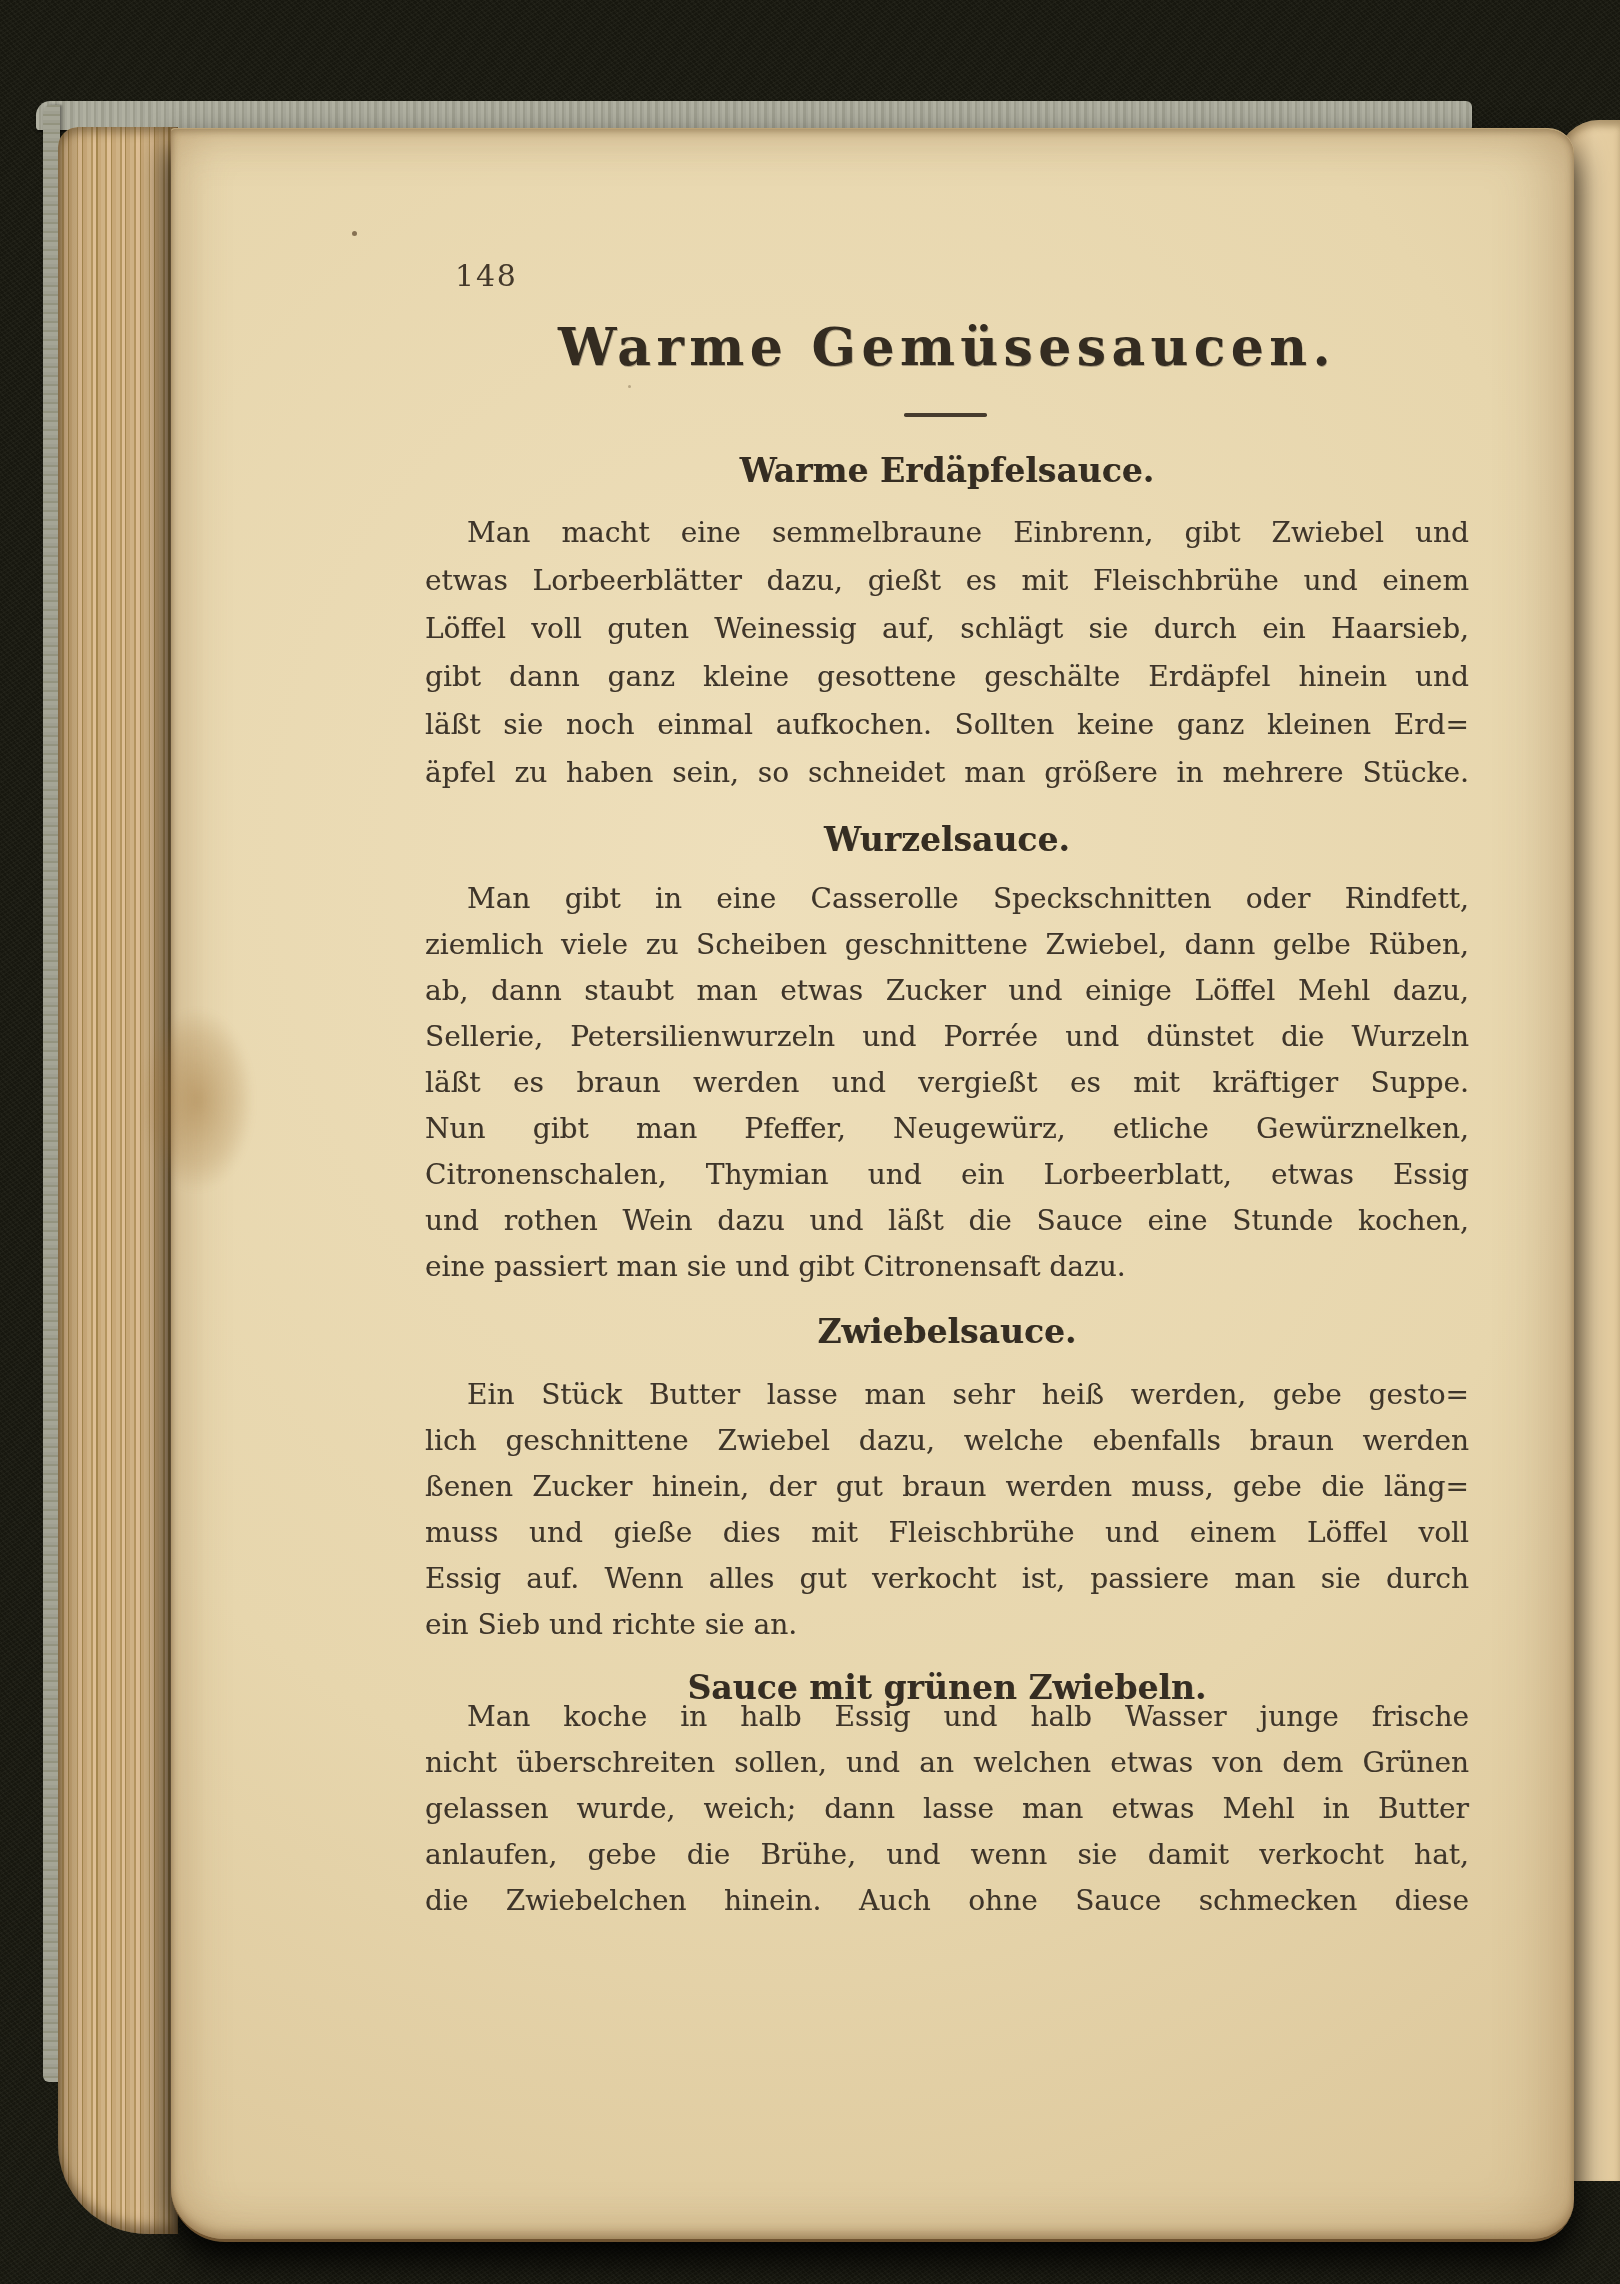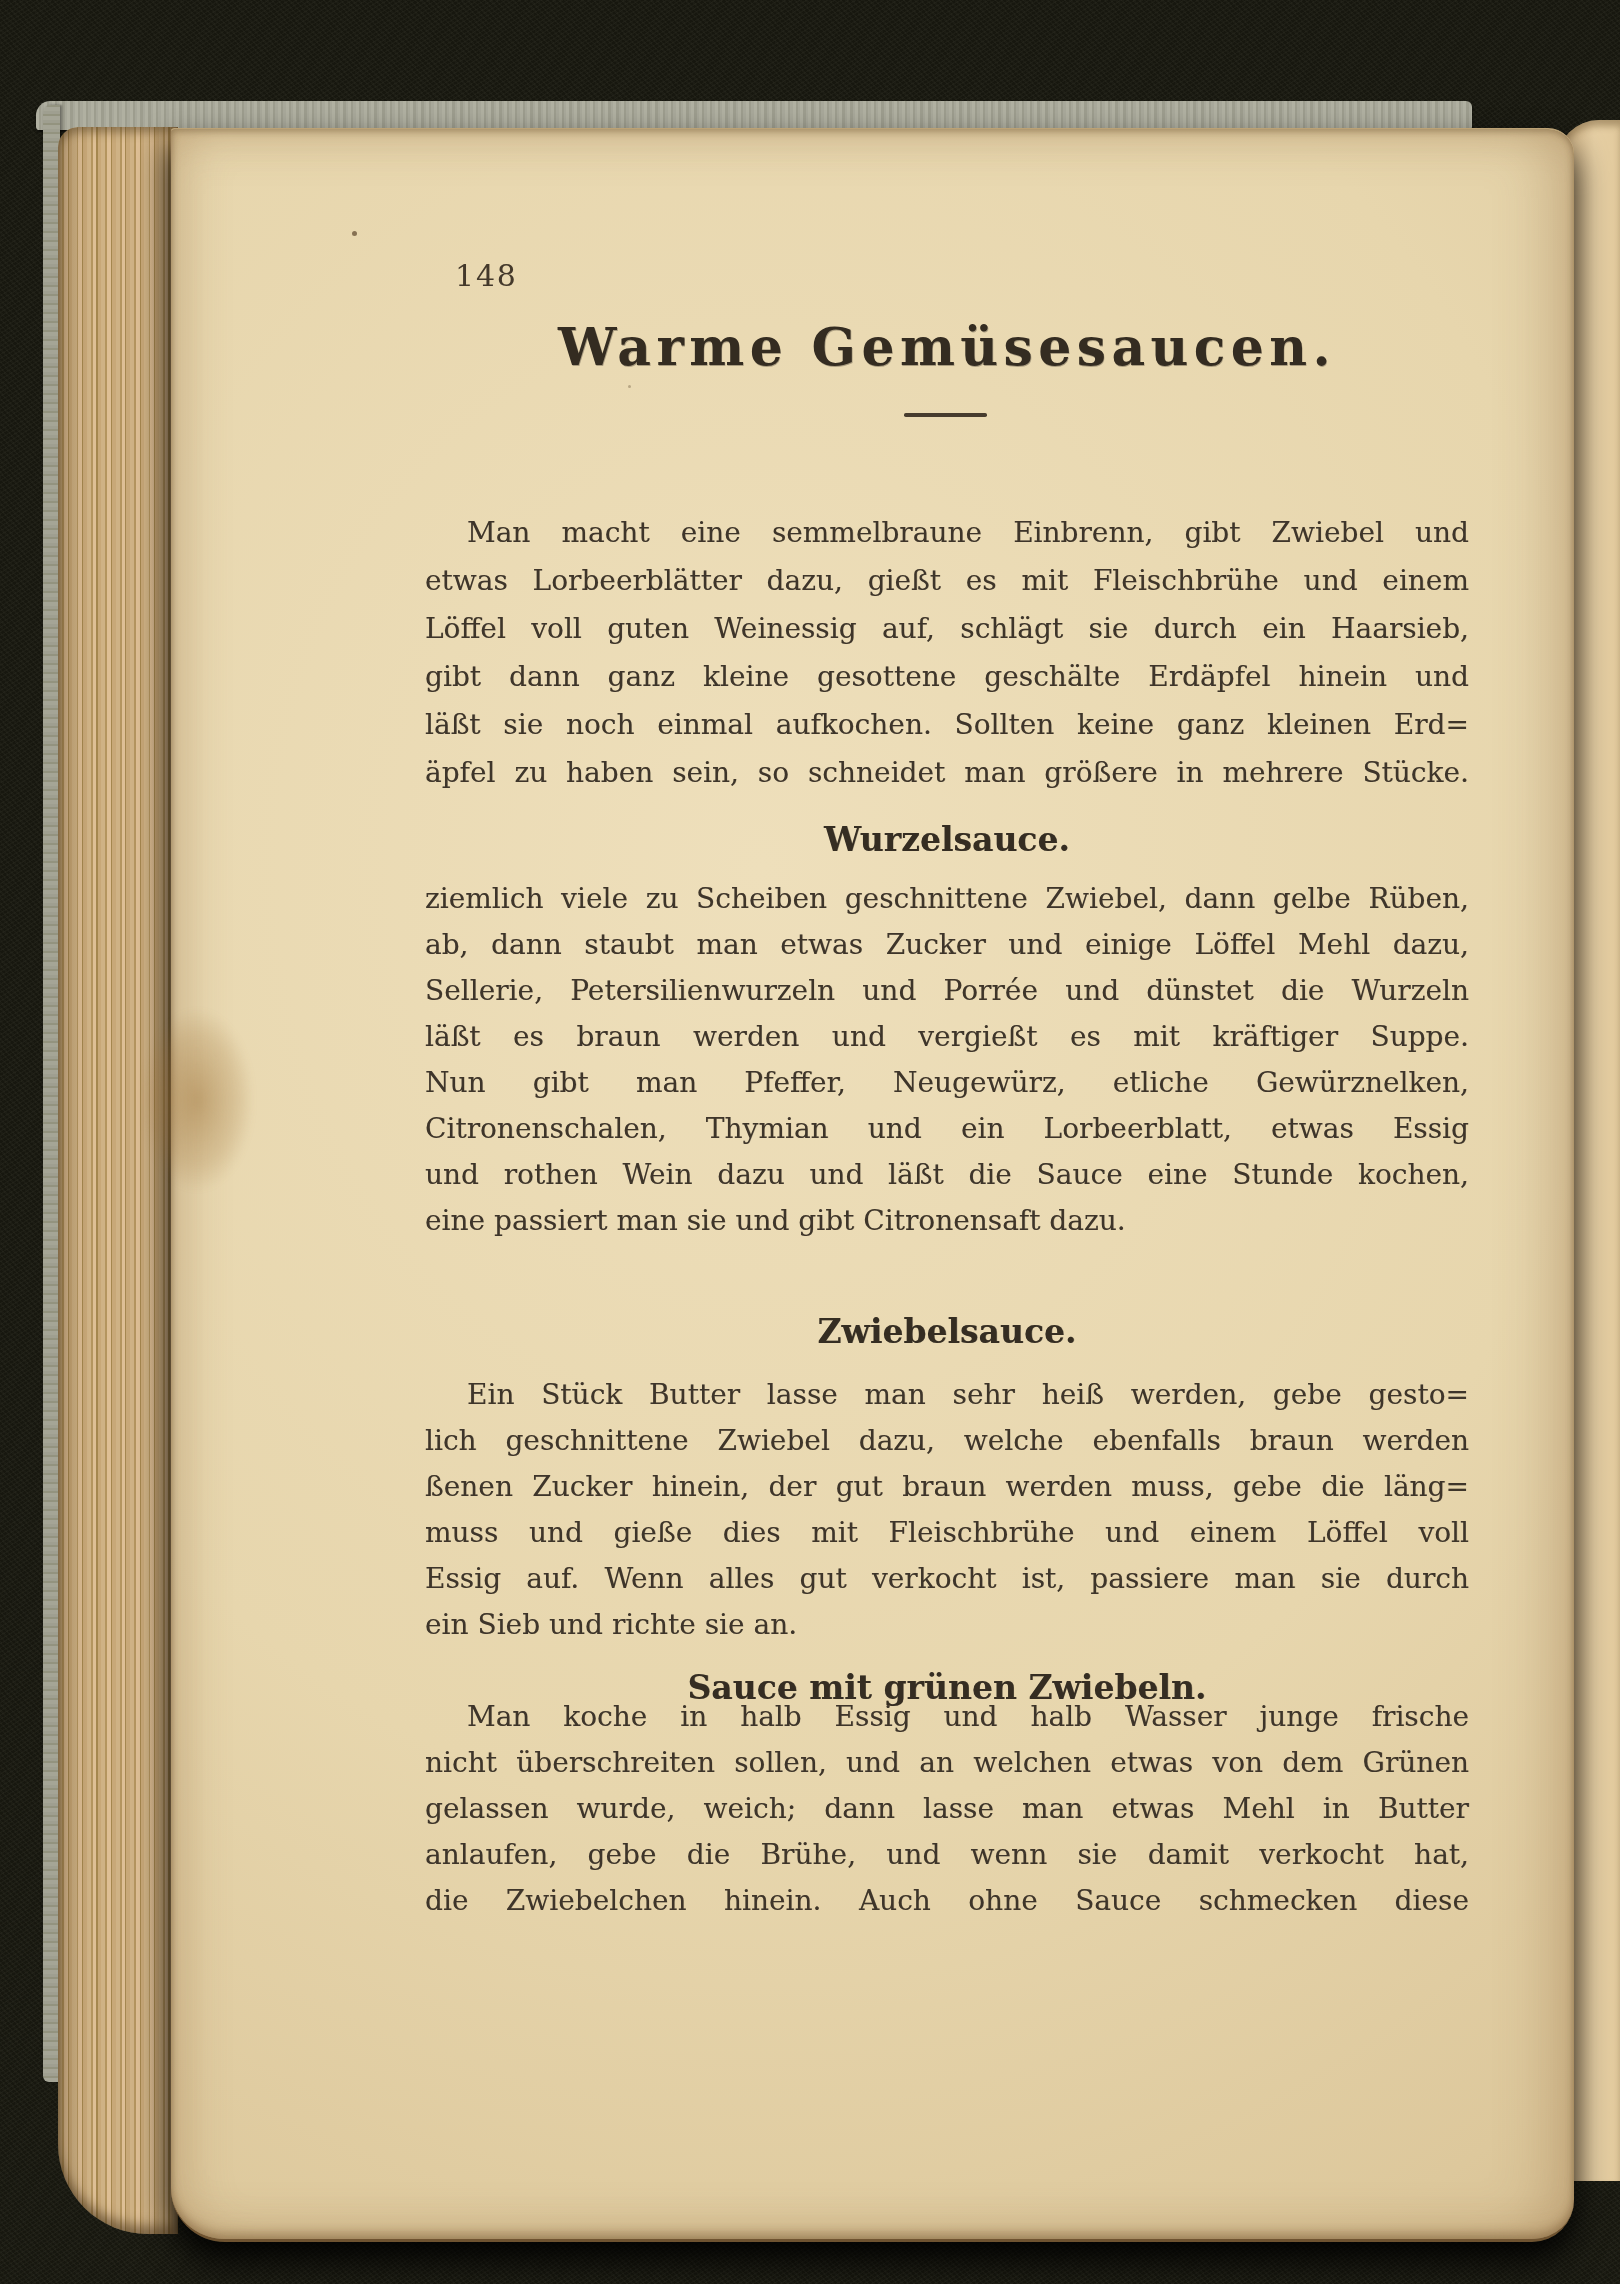--- a/index.html
+++ b/index.html
@@ -115,31 +115,33 @@
 <div class="fox-dot dot2"></div>
 
 <div class="content">
 
   <div class="pageno">148</div>
 
   <div class="chapter-title">Warme Gemüsesaucen.</div>
 
   <div class="rule"></div>
 
+  <div class="h2 h2-1">Warme Erdäpfelsauce.</div>
   <div class="para p1">
     <div class="tline indent">Man macht eine semmelbraune Einbrenn, gibt Zwiebel und</div>
     <div class="tline">etwas Lorbeerblätter dazu, gießt es mit Fleischbrühe und einem</div>
     <div class="tline">Löffel voll guten Weinessig auf, schlägt sie durch ein Haarsieb,</div>
     <div class="tline">gibt dann ganz kleine gesottene geschälte Erdäpfel hinein und</div>
     <div class="tline">läßt sie noch einmal aufkochen. Sollten keine ganz kleinen Erd=</div>
     <div class="tline">äpfel zu haben sein, so schneidet man größere in mehrere Stücke.</div>
   </div>
 
   <div class="h2 h2-2">Wurzelsauce.</div>
   <div class="para p2">
+    <div class="tline indent">Man gibt in eine Casserolle Speckschnitten oder Rindfett,</div>
     <div class="tline">ziemlich viele zu Scheiben geschnittene Zwiebel, dann gelbe Rüben,</div>
     <div class="tline">ab, dann staubt man etwas Zucker und einige Löffel Mehl dazu,</div>
     <div class="tline">Sellerie, Petersilienwurzeln und Porrée und dünstet die Wurzeln</div>
     <div class="tline">läßt es braun werden und vergießt es mit kräftiger Suppe.</div>
     <div class="tline">Nun gibt man Pfeffer, Neugewürz, etliche Gewürznelken,</div>
     <div class="tline">Citronenschalen, Thymian und ein Lorbeerblatt, etwas Essig</div>
     <div class="tline">und rothen Wein dazu und läßt die Sauce eine Stunde kochen,</div>
     <div class="tline softend">eine passiert man sie und gibt Citronensaft dazu.</div>
   </div>
 

